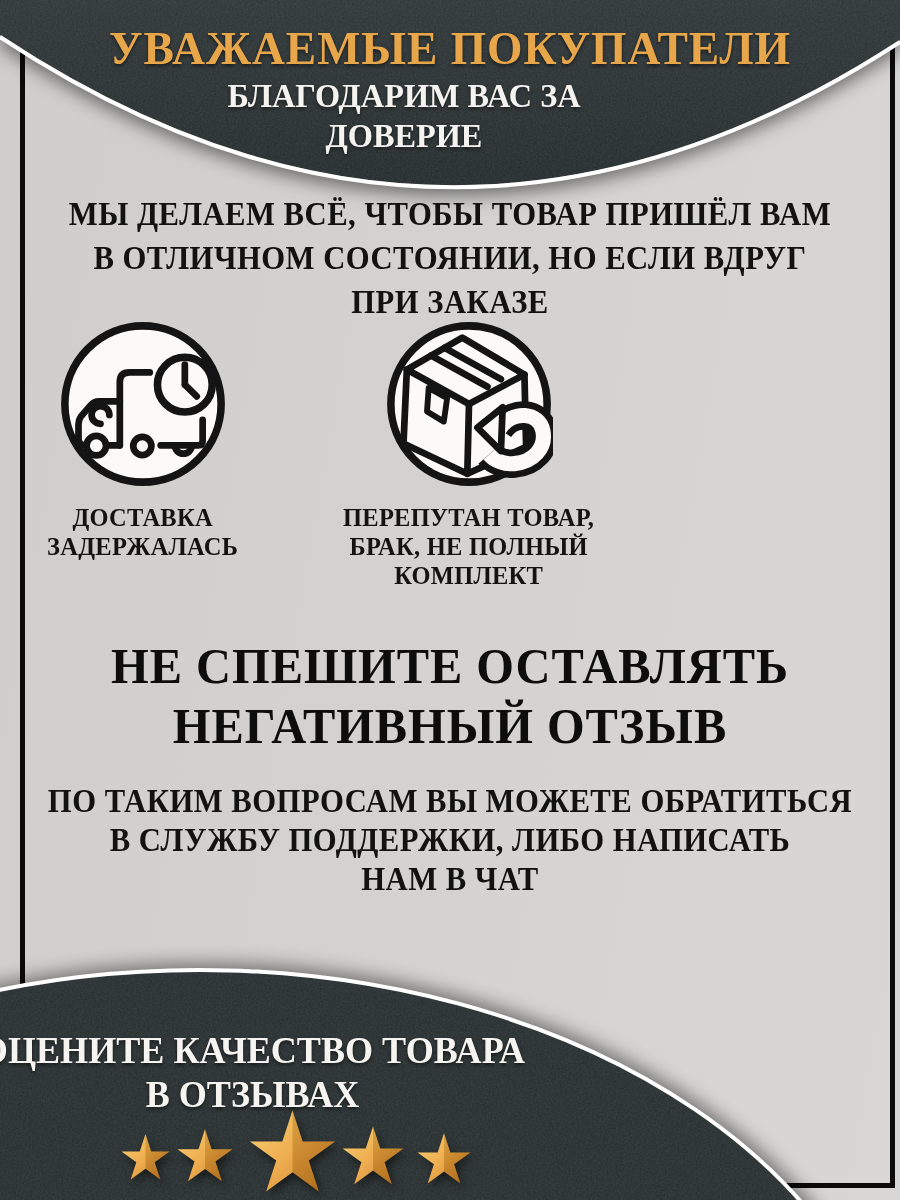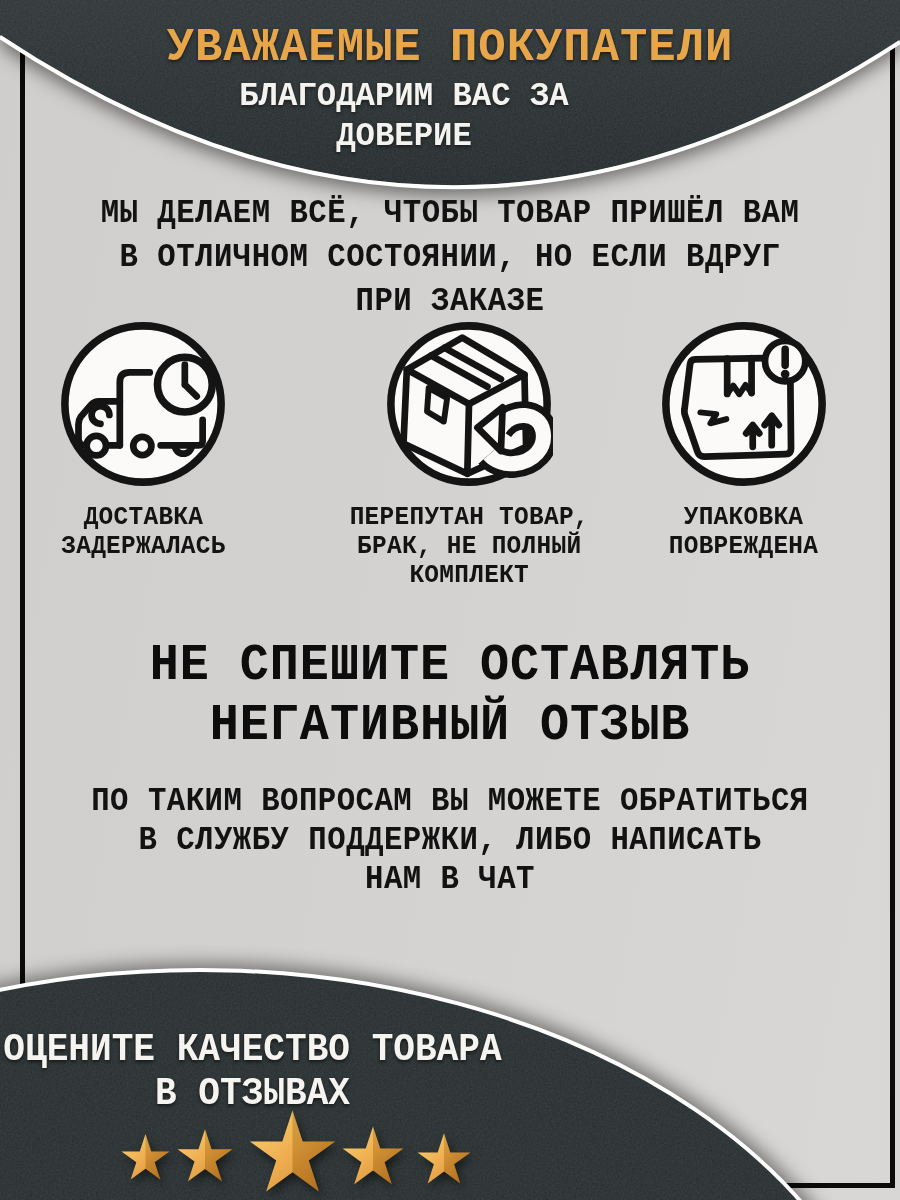--- a/index.html
+++ b/index.html
@@ -1,19 +1,19 @@
 <!DOCTYPE html>
 <html><head>
 <meta charset="utf-8">
 <style>
   html,body{margin:0;padding:0;background:#9a9a9a;}
   .poster{
     position:relative;width:900px;height:1200px;overflow:hidden;
     background:linear-gradient(100deg,#cfcecc 0%,#d4d3d1 55%,#d8d7d5 100%);
-    font-family:Liberation Mono, monospace;font-weight:bold;
+    font-family:Liberation Serif, serif;font-weight:bold;
   }
   .frame{position:absolute;left:20px;top:-10px;width:865px;height:1188px;
     border:5px solid #0b0b0b;z-index:1;}
   .shapes{position:absolute;left:0;top:0;z-index:2;pointer-events:none;}
   
   .tblock{position:absolute;display:flex;flex-direction:column;align-items:center;z-index:3;}
   .tblock div{white-space:nowrap;}
   .title-block{left:0;top:20px;width:900px;transform:scaleX(.97);}
   .title-line{font-size:47px;line-height:56px;color:#e8a64b;letter-spacing:1px;
     text-shadow:0 2px 4px rgba(0,0,0,.55);}
@@ -133,40 +133,20 @@
       <path d="M68,65 C76,53 92,55 94,66 C96,76.5 88,84.5 77,85.5 C71.5,86 65.5,84 62,80" fill="none" stroke="#fbfaf8" stroke-width="9"></path>
       <path d="M55,64 L70,52 L69,78 Z" fill="#fbfaf8" stroke="#141414" stroke-width="4" stroke-linejoin="round"></path>
     </svg>
     <div class="issue-label">
       <div>ПЕРЕПУТАН ТОВАР,</div>
       <div>БРАК, НЕ ПОЛНЫЙ</div>
       <div>КОМПЛЕКТ</div>
     </div>
   </div>
 
-  <div class="issue issue-3">
-    <svg class="icon-circle" viewBox="0 0 100 100">
-      <circle cx="50" cy="50" r="46.5" fill="#fbfaf8" stroke="#141414" stroke-width="4.5"></circle>
-      <g stroke="#141414" stroke-width="4" fill="none" stroke-linecap="round" stroke-linejoin="round">
-        <path d="M21,23.5 L74.5,22.5 Q77.5,22.5 77.5,25.5 L78,76.5 Q78,79.8 74.8,79.9 L26.5,81.3 Q23.3,81.4 22.3,78.4 L14.9,56.7 Q14.3,54.9 14.6,53 L17.9,26.2 Q18.2,23.6 21,23.5 Z"></path>
-        <path d="M40,23 V44 M54.5,22.7 V43.5"></path>
-        <path d="M40,44 L43.6,39 L47.2,44.2 L50.9,38.6 L54.5,43.5" stroke-width="3.5"></path>
-        <path d="M24,55 L33.5,56 L30,61.5 L39.5,59" stroke-width="3.5"></path>
-        <path d="M55.2,75.5 V63.5 M51.3,67.5 L55.2,62.5 L59.1,67.5"></path>
-        <path d="M66.5,74.5 V58 M62.3,62.5 L66.5,57 L70.7,62.5"></path>
-      </g>
-      <circle cx="74.5" cy="24.5" r="12" fill="#fbfaf8" stroke="#141414" stroke-width="4"></circle>
-      <path d="M74.5,17.5 V27" stroke="#141414" stroke-width="4.5" stroke-linecap="round" fill="none"></path>
-      <circle cx="74.5" cy="32.2" r="2.6" fill="#141414"></circle>
-    </svg>
-    <div class="issue-label">
-      <div>УПАКОВКА</div>
-      <div>ПОВРЕЖДЕНА</div>
-    </div>
-  </div>
 
   <h2 class="tblock warning-block" style="margin:0">
     <div>НЕ СПЕШИТЕ ОСТАВЛЯТЬ</div>
     <div>НЕГАТИВНЫЙ ОТЗЫВ</div>
   </h2>
 
   <section class="tblock support-block">
     <div>ПО ТАКИМ ВОПРОСАМ ВЫ МОЖЕТЕ ОБРАТИТЬСЯ</div>
     <div>В СЛУЖБУ ПОДДЕРЖКИ, ЛИБО НАПИСАТЬ</div>
     <div>НАМ В ЧАТ</div>

